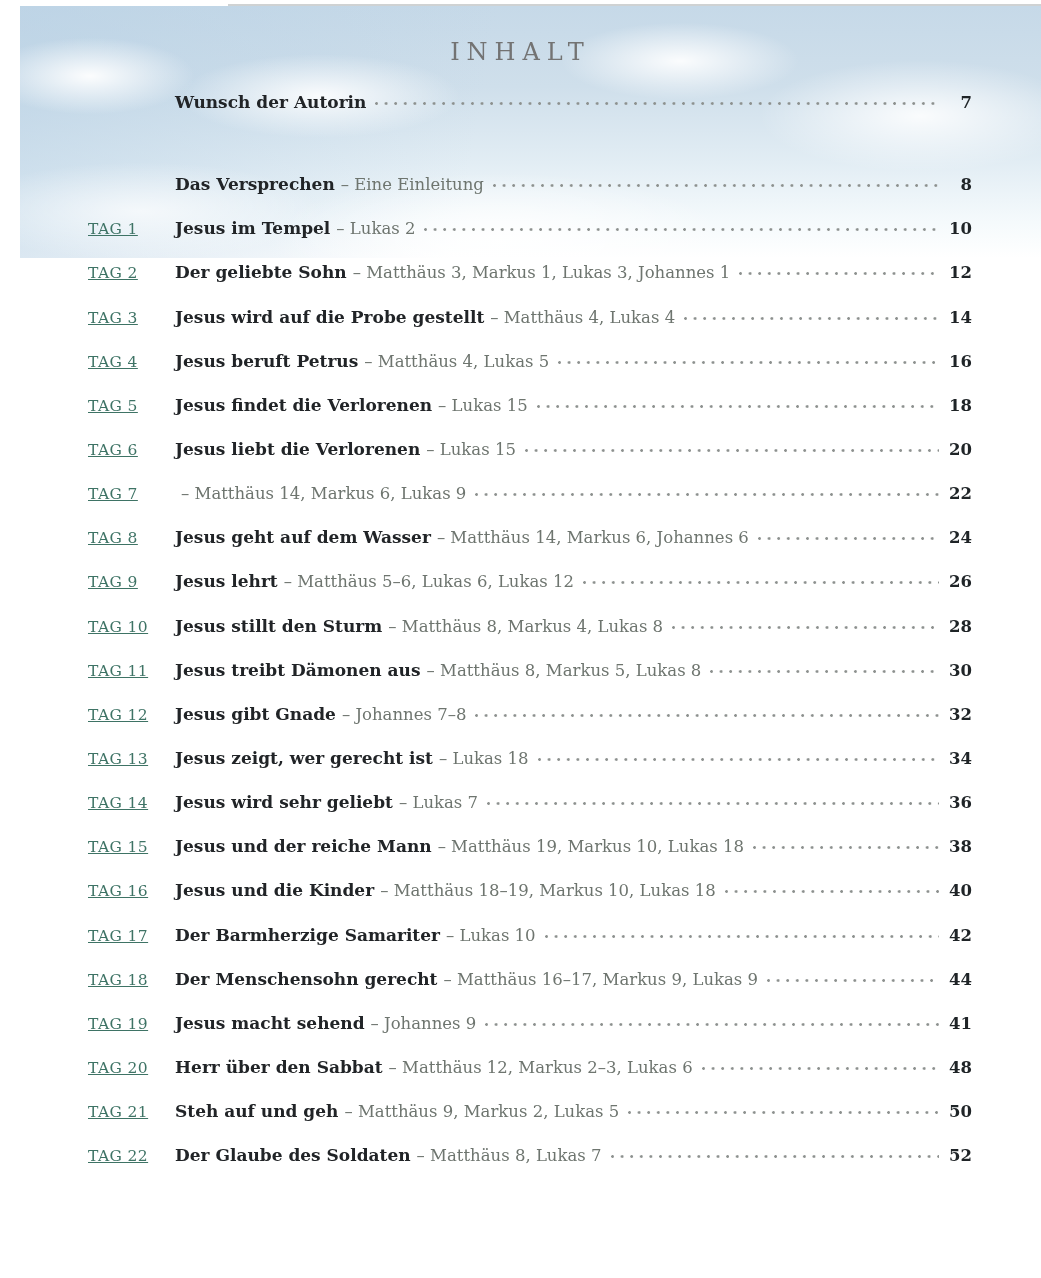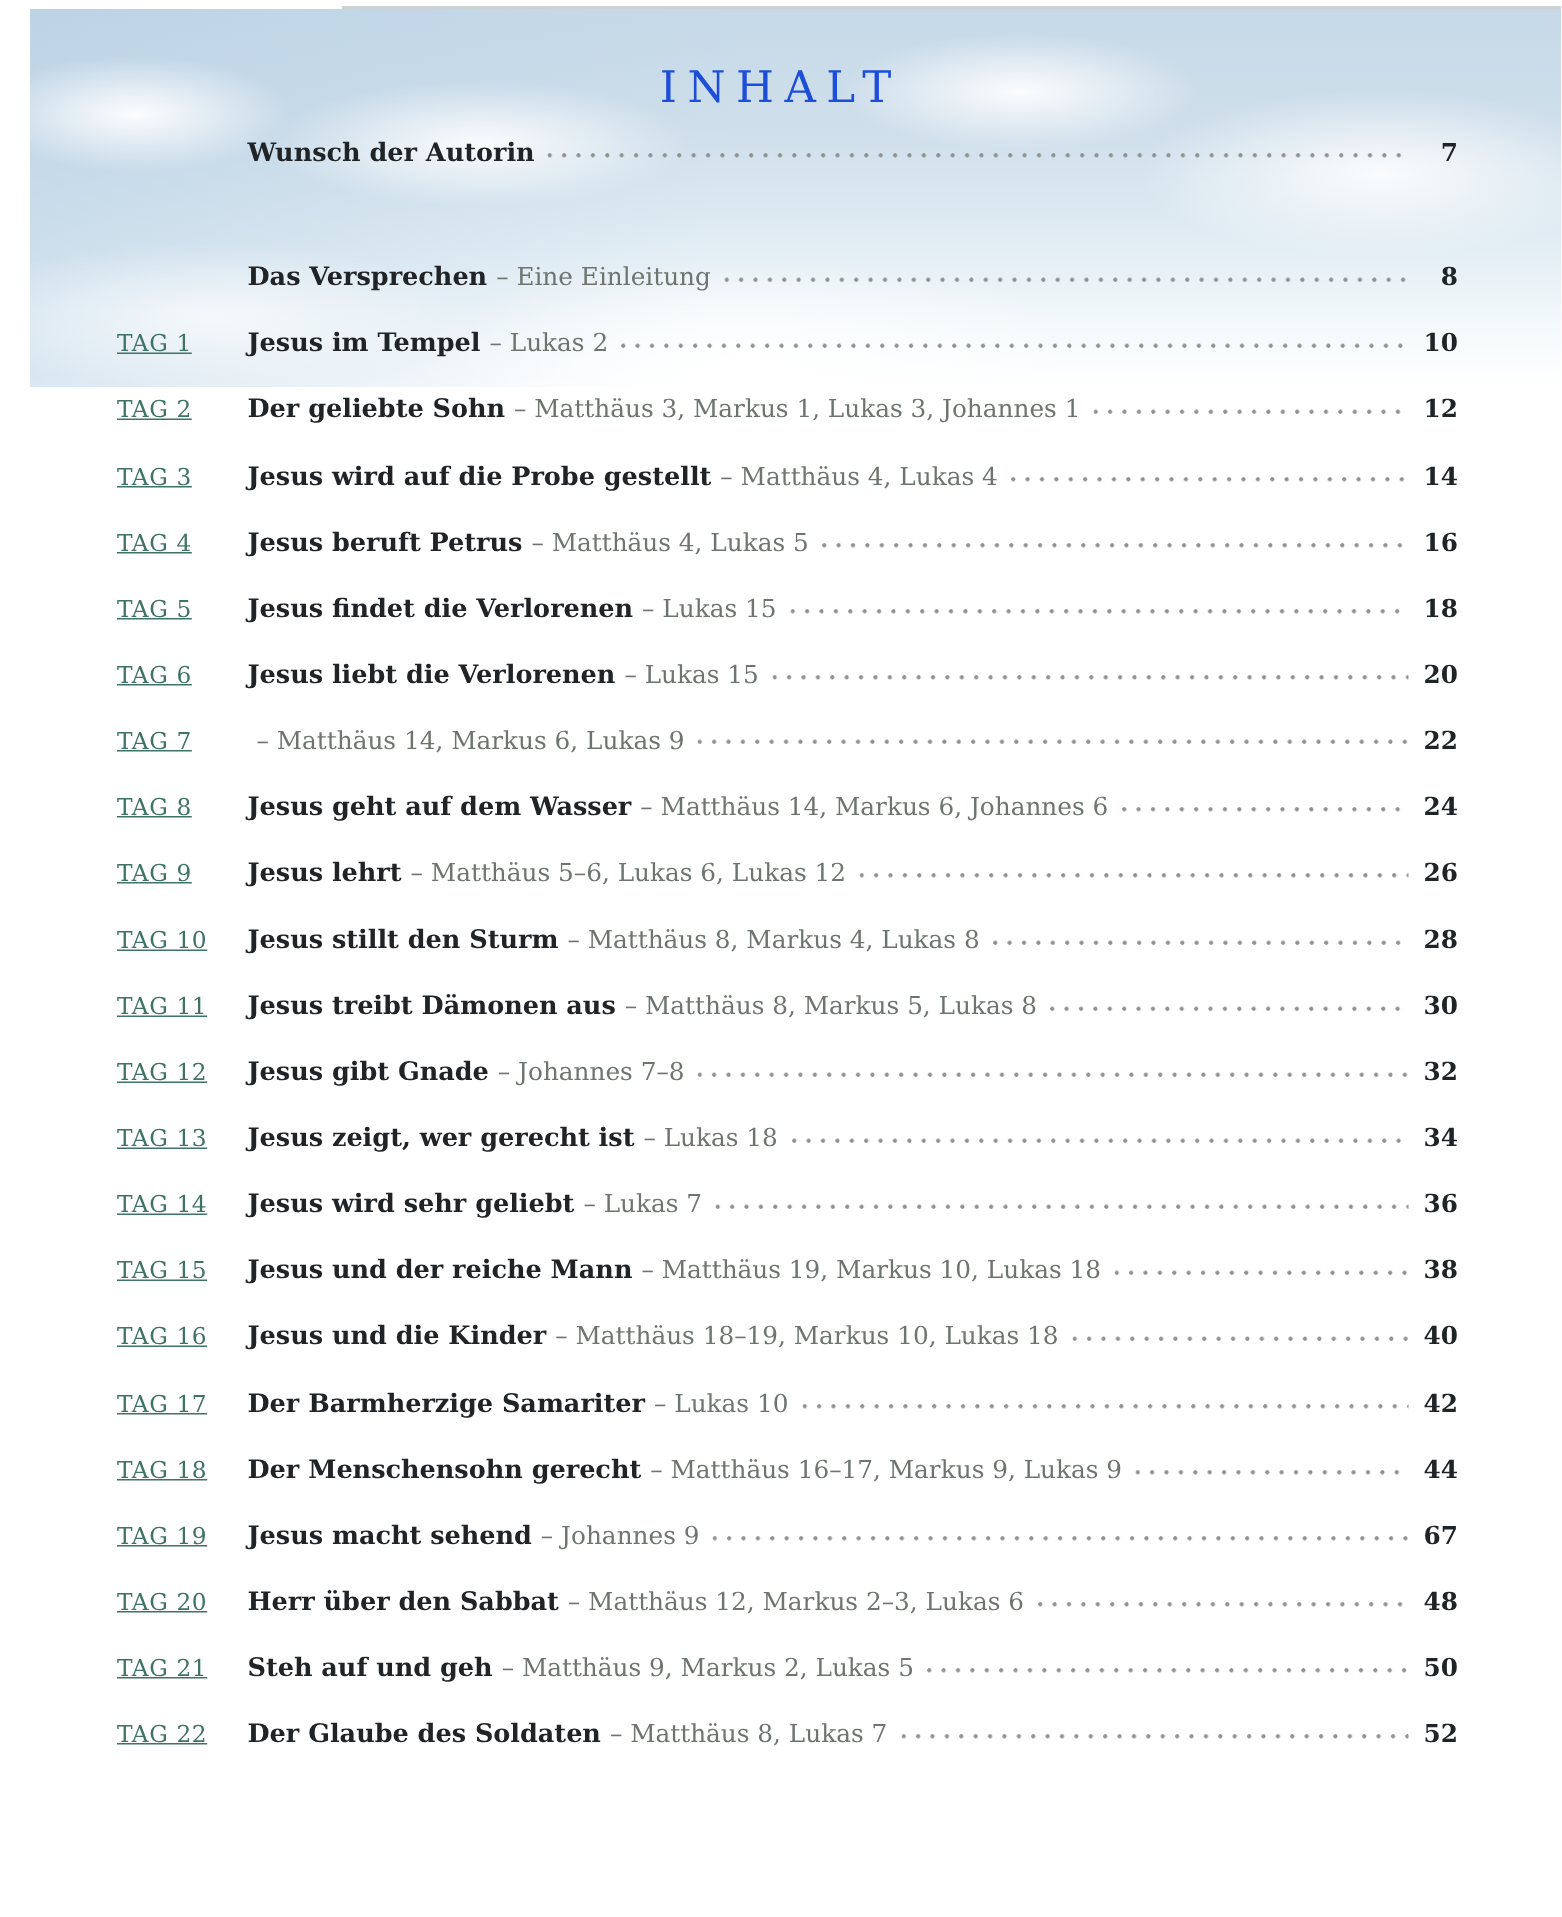--- a/index.html
+++ b/index.html
@@ -40,30 +40,30 @@
     height: 2px;
     background: #c3c7c8;
     opacity: 0.8;
   }
   .title {
     position: absolute;
     top: 22px;
     left: 0;
     width: 100%;
     text-align: center;
-    font-size: 29px;
+    font-size: 24px;
     font-weight: 400;
     letter-spacing: 7px;
-    color: #1d4ed8;
+    color: #737373;
   }
   
   .toc {
     position: absolute;
     top: 92px;
-    left: 78px;
+    left: 88px;
     right: 69px;
   }
   .row {
     display: flex;
     align-items: baseline;
     height: 44.15px;
   }
   .tag {
     flex: 0 0 87px;
     font-size: 15.5px;
@@ -319,21 +319,21 @@
       <span class="page-num">44</span>
     </span>
   </div>
 
   <div class="row">
     <span class="tag">TAG 19</span>
     <span class="entry">
       <span class="entry-title">Jesus macht sehend</span>
       <span class="refs">– Johannes 9</span>
       <span class="leader"></span>
-      <span class="page-num">67</span>
+      <span class="page-num">41</span>
     </span>
   </div>
 
   <div class="row">
     <span class="tag">TAG 20</span>
     <span class="entry">
       <span class="entry-title">Herr über den Sabbat</span>
       <span class="refs">– Matthäus 12, Markus 2–3, Lukas 6</span>
       <span class="leader"></span>
       <span class="page-num">48</span>

